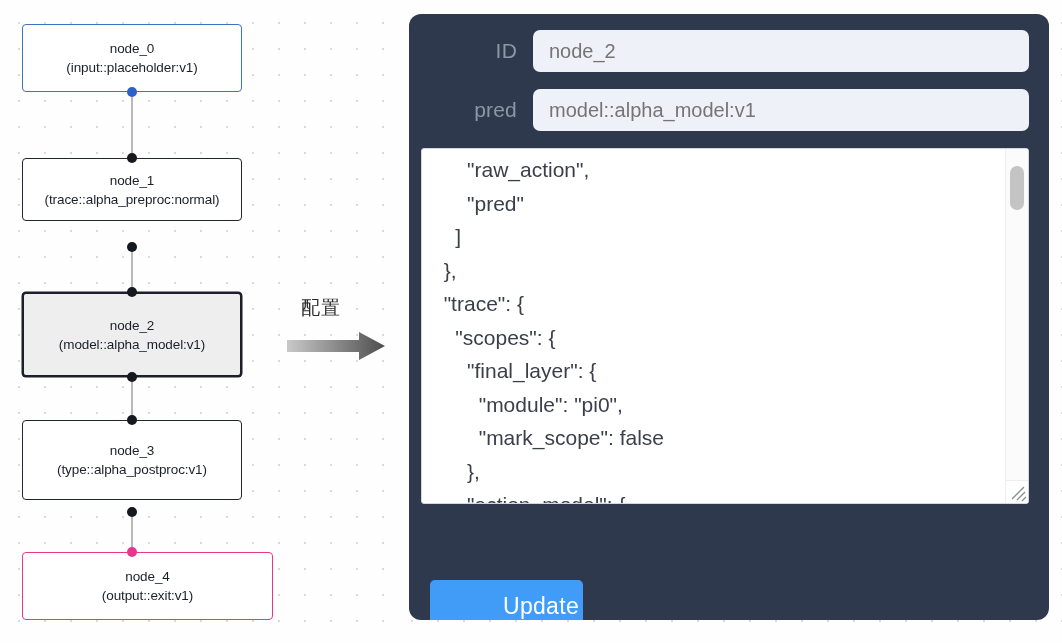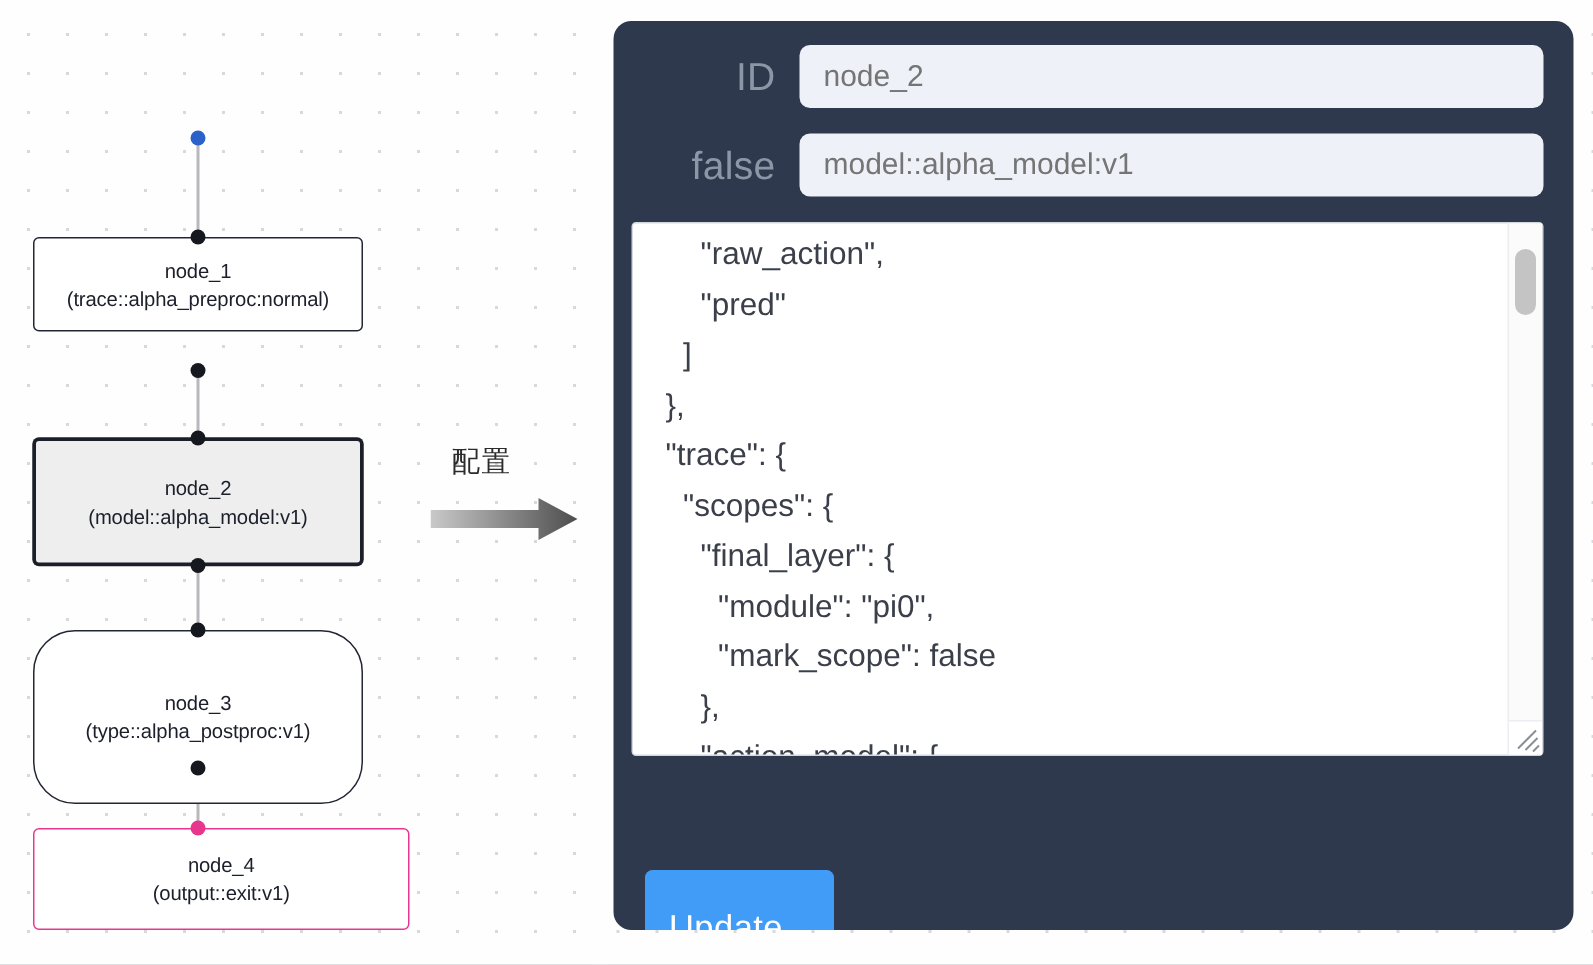--- a/index.html
+++ b/index.html
@@ -133,21 +133,21 @@
     align-items: flex-start;
     margin-bottom: 17px;
   }
   .field-label {
     width: 112px;
     flex: 0 0 112px;
     text-align: right;
     padding-right: 16px;
     box-sizing: border-box;
     color: #8d96a6;
-    font-size: 26px;
+    font-size: 21px;
     line-height: 42px;
     letter-spacing: 0.2px;
   }
   .field-label.config-label { line-height: 42px; padding-top: 12px; }
 
   .text-input {
     flex: 1 1 auto;
     height: 42px;
     background: #eef1f7;
     border: none;
@@ -206,62 +206,65 @@
     height: 22px;
     background: #ffffff;
     border-top: 1px solid #eceef1;
   }
   .config-resize svg { display: block; }
 
   #update-button {
     position: absolute;
     left: 21px;
     bottom: -8px;
-    width: 126px;
+    width: 153px;
     height: 48px;
     background: #419cf8;
     border: none;
     border-radius: 5px;
     color: #ffffff;
     font-family: "Liberation Sans", "DejaVu Sans", sans-serif;
     font-size: 23px;
     letter-spacing: 0.3px;
-    text-align: left;
-    padding: 16px;
+    text-align: right;
+    padding: 4px;
     cursor: pointer;
     line-height: 44px;
   }
 </style>
 </head>
 <body>
 
 <div id="app">
 
   <div id="graph-canvas">
 
     <div class="edge" style="left:131px; top:92px; height:66px;"></div>
     <div class="edge" style="left:131px; top:247px; height:45px;"></div>
     <div class="edge" style="left:131px; top:377px; height:43px;"></div>
     <div class="edge" style="left:131px; top:512px; height:40px;"></div>
 
+    <div class="node input-node" style="left:22px; top:24px; width:220px; height:68px;">
+      <span class="node-text"><span>node_0</span><br><span>(input::placeholder:v1)</span></span>
+    </div>
     <div class="port port-blue" style="left:132px; top:92px;"></div>
 
     <div class="node" style="left:22px; top:158px; width:220px; height:63px;">
       <span class="node-text"><span>node_1</span><br><span>(trace::alpha_preproc:normal)</span></span>
     </div>
     <div class="port" style="left:132px; top:158px;"></div>
     <div class="port" style="left:132px; top:247px;"></div>
 
     <div class="node selected" style="left:22px; top:292px; width:220px; height:85px;">
       <span class="node-text"><span>node_2</span><br><span>(model::alpha_model:v1)</span></span>
     </div>
     <div class="port" style="left:132px; top:292px;"></div>
     <div class="port" style="left:132px; top:377px;"></div>
 
-    <div class="node" style="left:22px; top:420px; width:220px; height:116px;border-radius:28px;">
+    <div class="node" style="left:22px; top:420px; width:220px; height:80px;">
       <span class="node-text"><span>node_3</span><br><span>(type::alpha_postproc:v1)</span></span>
     </div>
     <div class="port" style="left:132px; top:420px;"></div>
     <div class="port" style="left:132px; top:512px;"></div>
 
     <div class="node output-node" style="left:22px; top:552px; width:251px; height:68px;">
       <span class="node-text"><span>node_4</span><br><span>(output::exit:v1)</span></span>
     </div>
     <div class="port port-pink" style="left:132px; top:552px;"></div>
   </div>
@@ -284,21 +287,21 @@
   <div id="panel-backdrop"></div>
 
   <div id="inspector">
 
     <div class="field-row">
       <div class="field-label">ID</div>
       <input class="text-input" type="text" placeholder="node_2" style="">
     </div>
 
     <div class="field-row">
-      <div class="field-label">false</div>
+      <div class="field-label">pred</div>
       <input class="text-input" type="text" placeholder="model::alpha_model:v1" style="">
     </div>
 
     <div class="field-row">
       <div class="config-wrap">
         <div class="config-area">      "raw_action",
       "pred"
     ]
   },
   "trace": {

